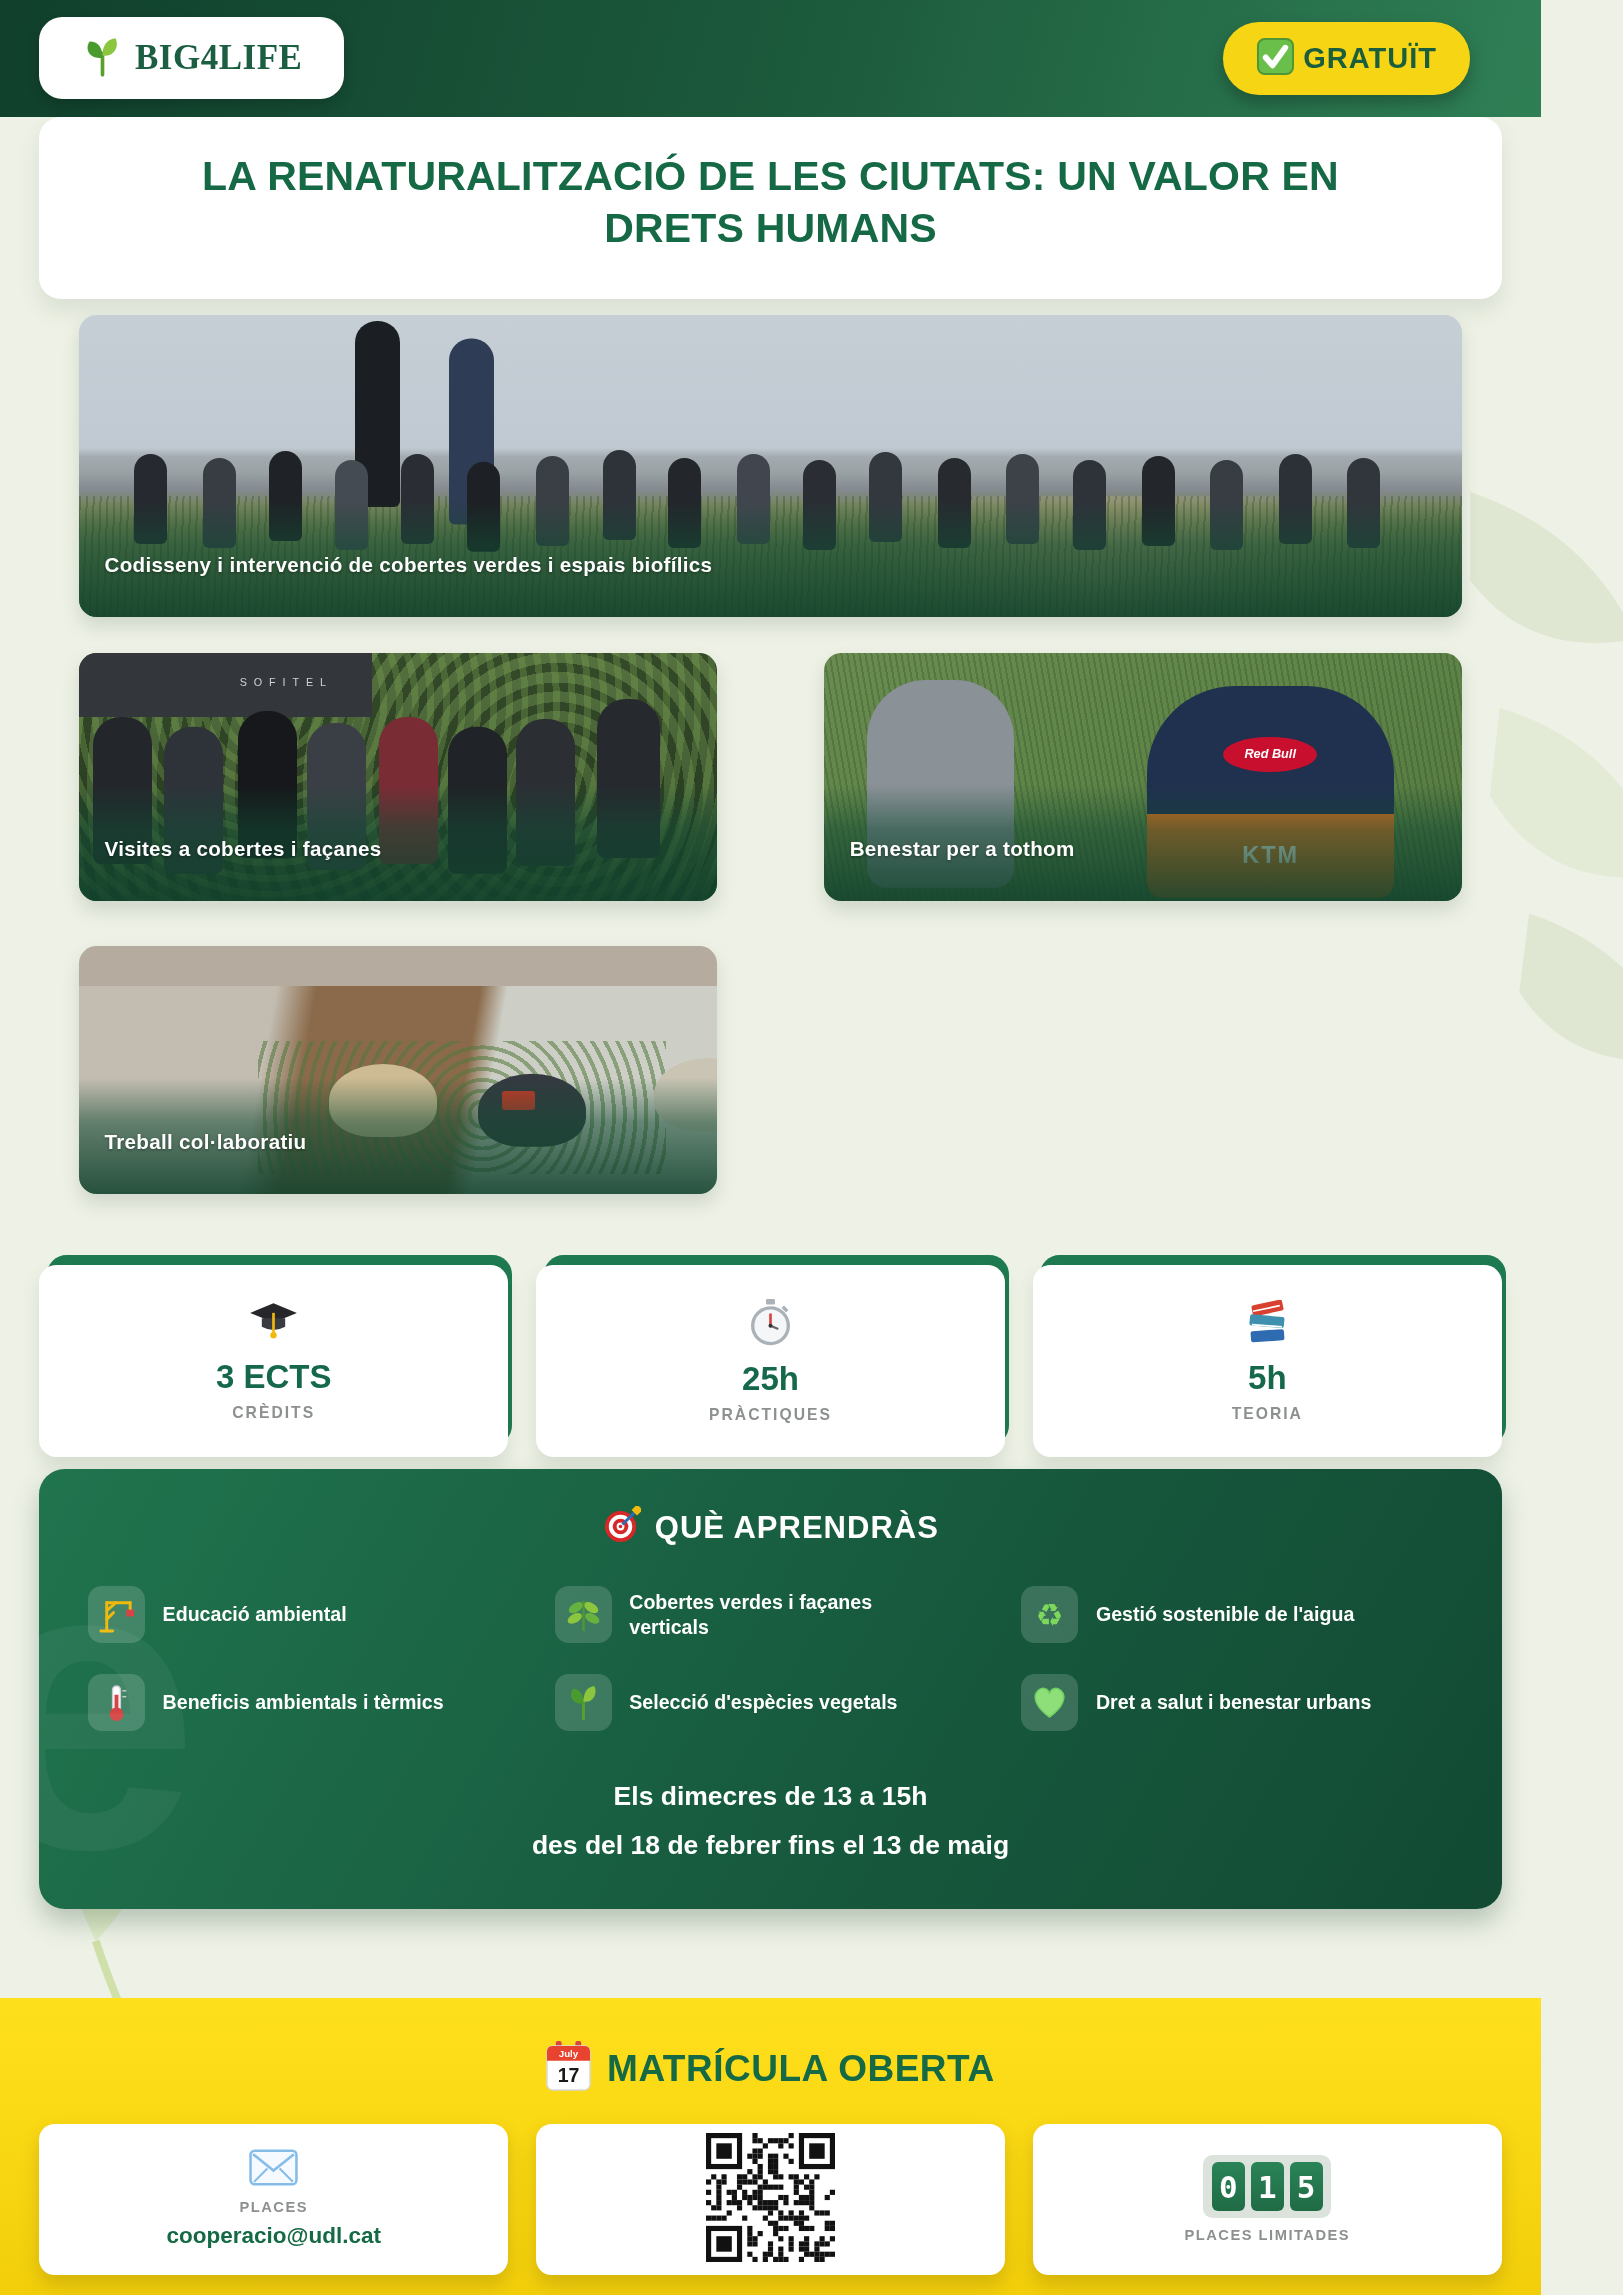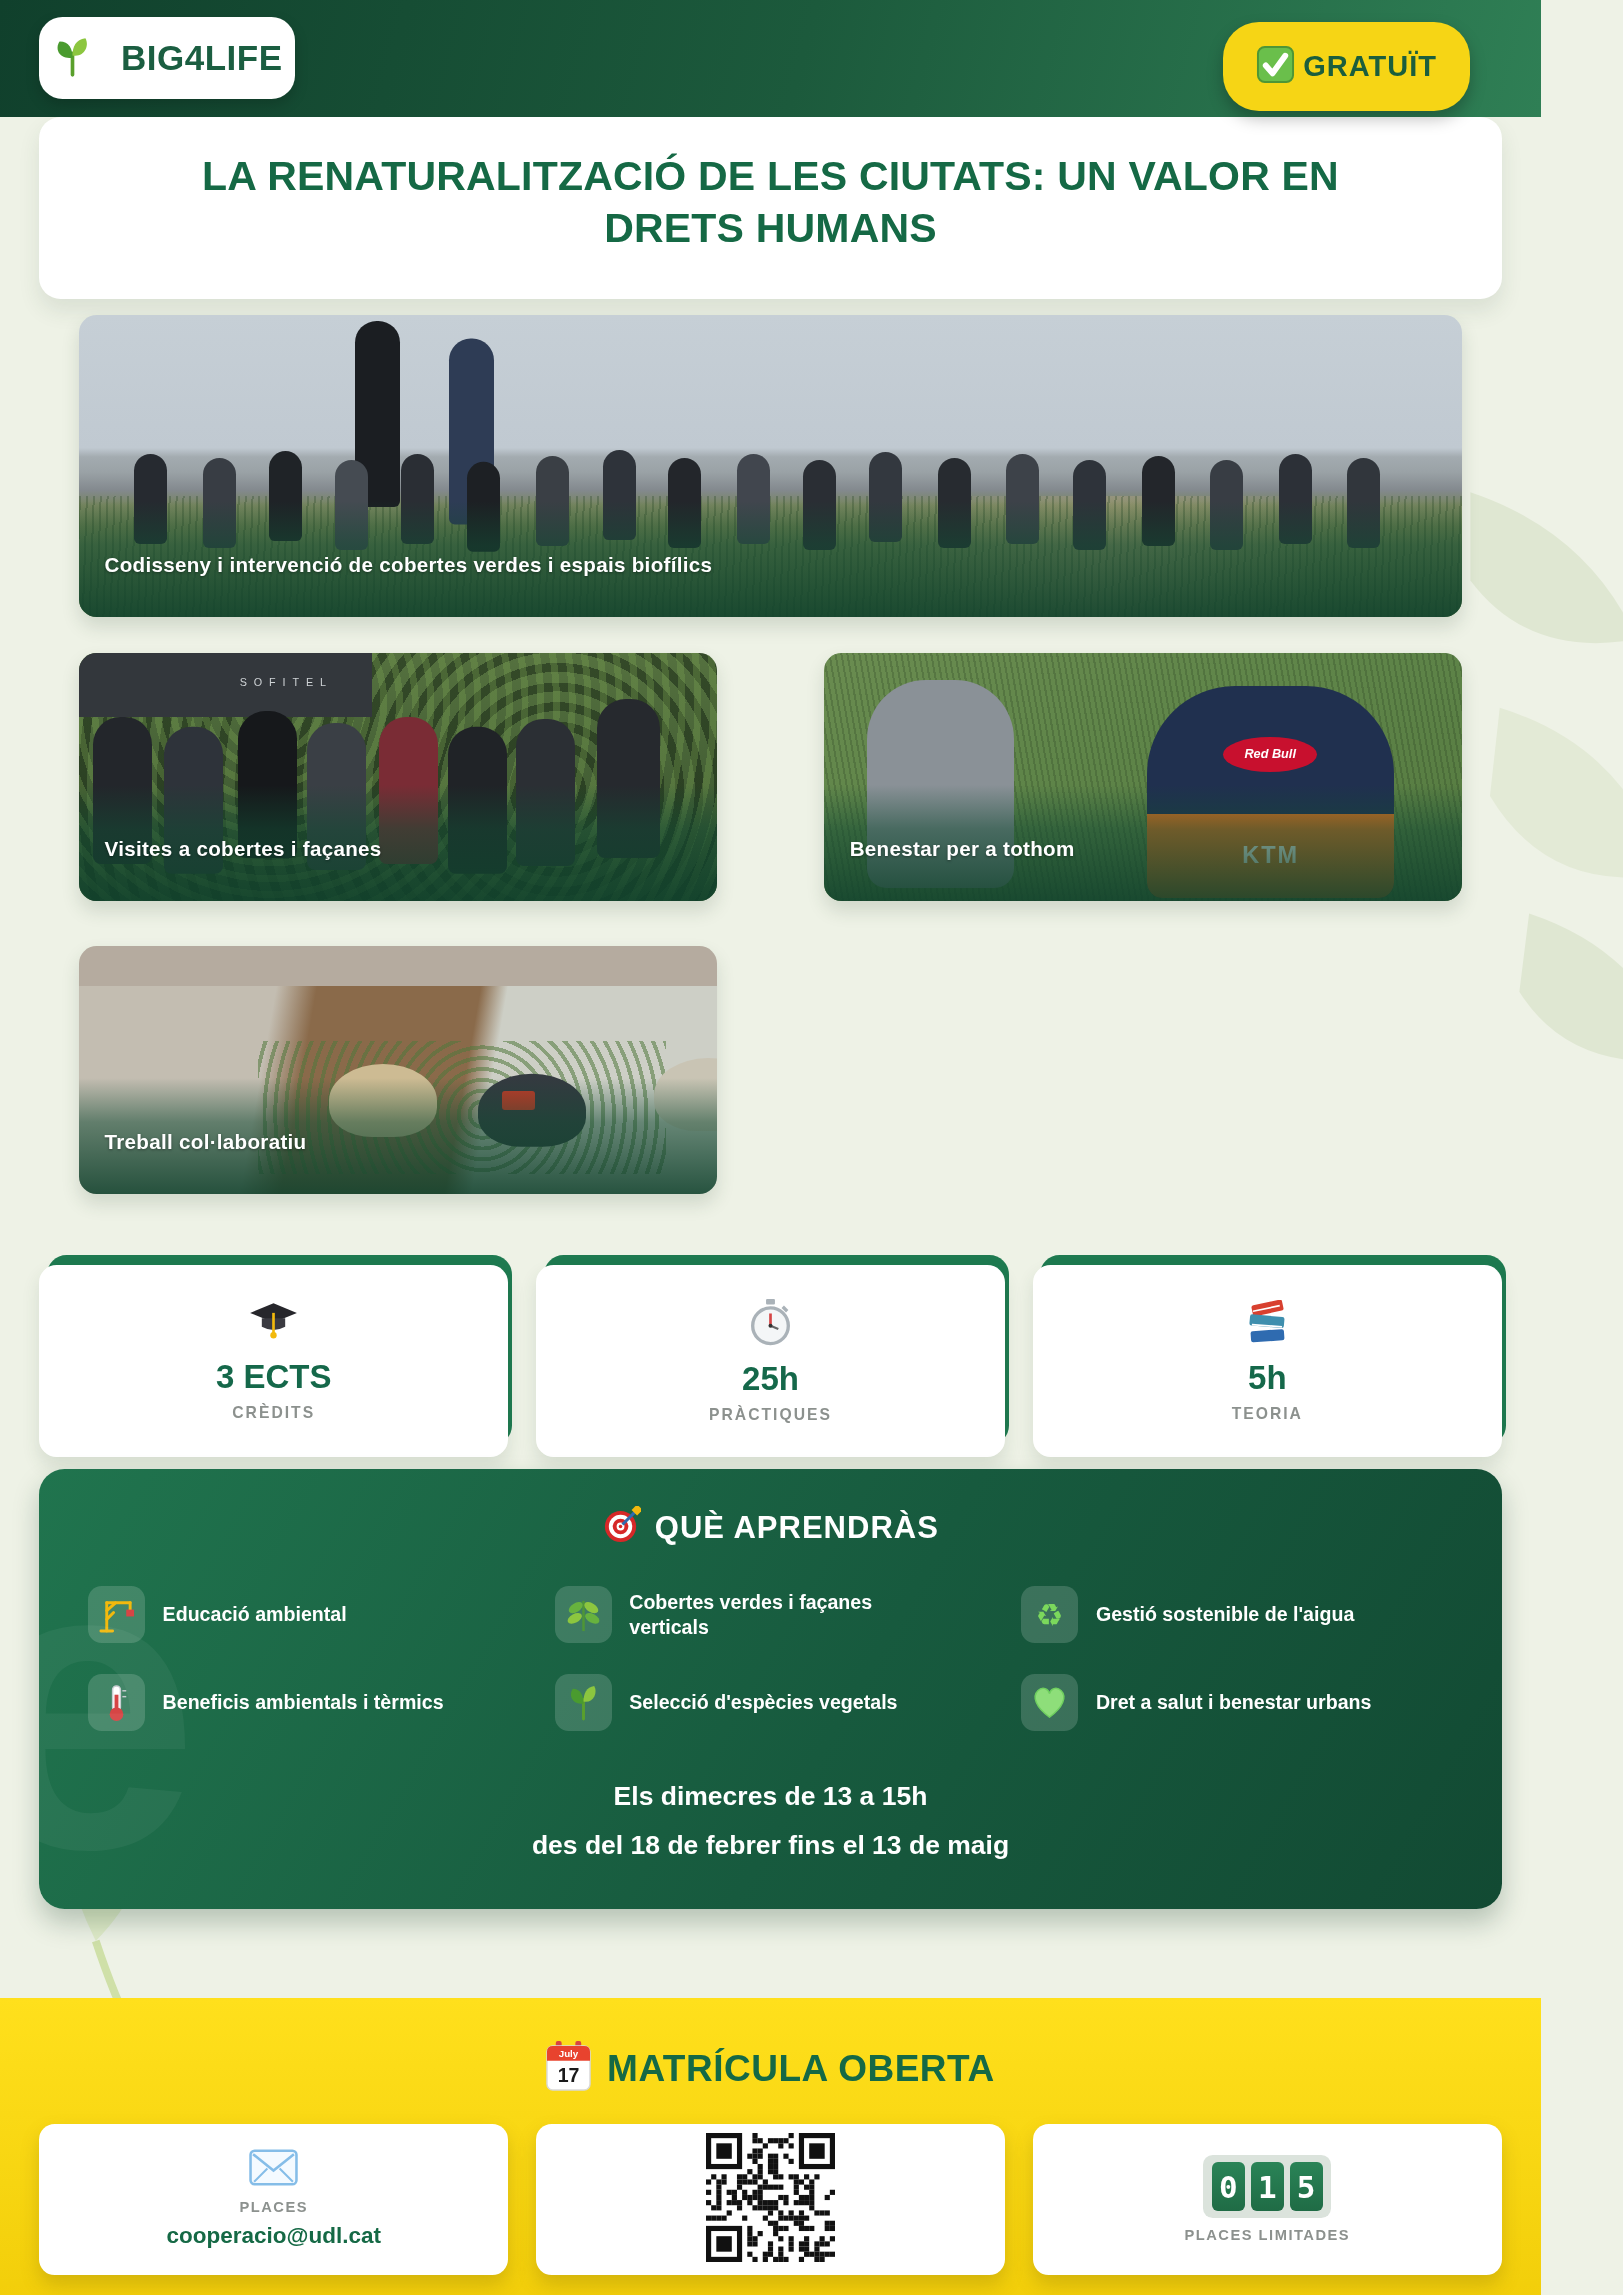--- a/index.html
+++ b/index.html
@@ -7,23 +7,23 @@
   .page{position:relative;width:1623px;height:2296px;background:#eef2e6;overflow:hidden;}
   .poster{position:relative;width:1541px;}
 
   
   .bg-leaf{position:absolute;z-index:0;pointer-events:none;}
   .leaf-a{right:-53px;top:453px;width:235px;height:627px;}
   .leaf-b{left:27.4px;top:1627px;width:216px;height:412px;}
 
   
   .topbar{position:relative;height:117px;background:linear-gradient(105deg,#10402c 0%,#1c5a3c 52%,#2f7f55 100%);z-index:3;}
-  .brand-pill{position:absolute;left:39px;top:16.7px;height:82px;background:#ffffff;border-radius:23.5px;display:flex;align-items:center;gap:27px;padding:0 12px;box-shadow:0 5.9px 13.7px rgba(0,0,0,.18);}
+  .brand-pill{position:absolute;left:39px;top:16.7px;height:82px;background:#ffffff;border-radius:23.5px;display:flex;align-items:center;gap:11px;padding:0 42px;box-shadow:0 5.9px 13.7px rgba(0,0,0,.18);font-family:Liberation Serif, serif;}
   .brand-pill .brand-text{font-size:35px;font-weight:700;color:#1b5e41;letter-spacing:0.5px;}
-  .free-pill{position:absolute;right:71px;top:21.6px;height:89px;background:#f6d515;border-radius:36px;display:flex;align-items:center;gap:8px;padding:0 33px;box-shadow:0 7.8px 15.7px rgba(0,0,0,.25);}
+  .free-pill{position:absolute;right:71px;top:21.6px;height:73px;background:#f6d515;border-radius:36px;display:flex;align-items:center;gap:8px;padding:0 33px;box-shadow:0 7.8px 15.7px rgba(0,0,0,.25);}
   .free-pill .free-text{font-size:29px;font-weight:700;color:#1b5e3d;letter-spacing:1px;}
 
   
   .title-card{position:relative;margin:0 39px;height:182px;background:#ffffff;border-radius:0 0 21.6px 21.6px;border-radius:21.6px;display:flex;align-items:flex-start;justify-content:center;box-shadow:0 11.8px 21.6px rgba(40,70,50,.10);z-index:2;}
   .title-card h1{margin:33px 0 0;max-width:1215px;text-align:center;font-size:41px;line-height:1.28;font-weight:700;color:#156945;letter-spacing:0.2px;}
 
   
   .gallery{position:relative;margin:11.8px 39px 0;z-index:2;}
   .photo{position:relative;border-radius:17.6px;overflow:hidden;box-shadow:0 9.8px 17.6px rgba(40,70,50,.15);}
   .photo-main{height:302px;margin-bottom:19.6px;}

